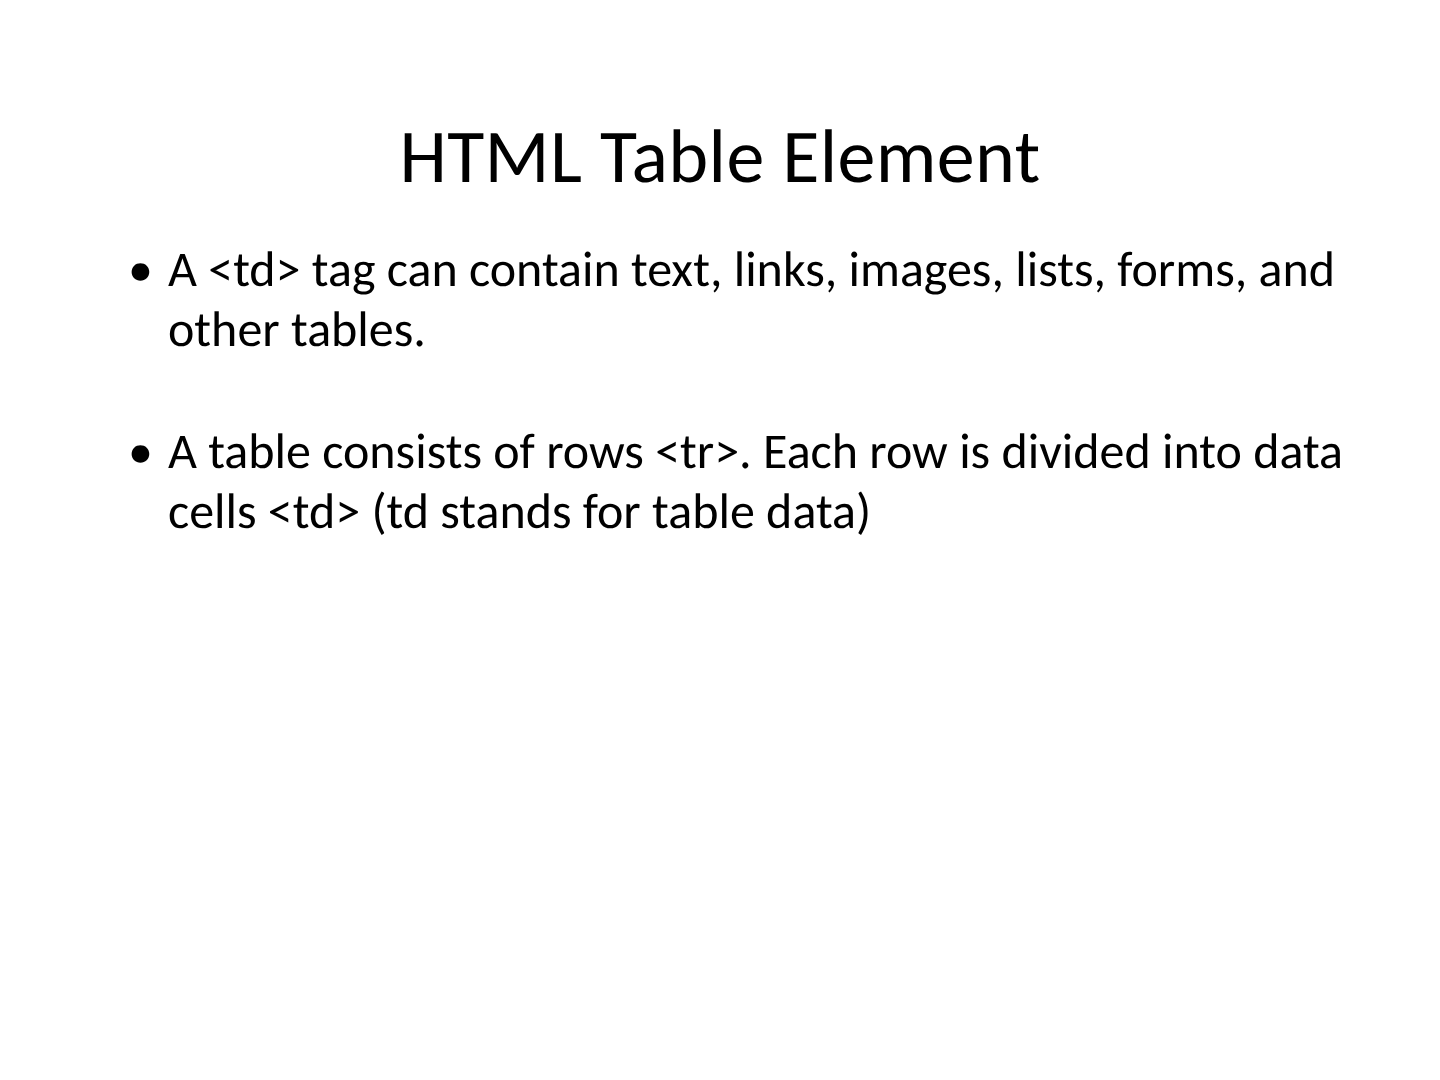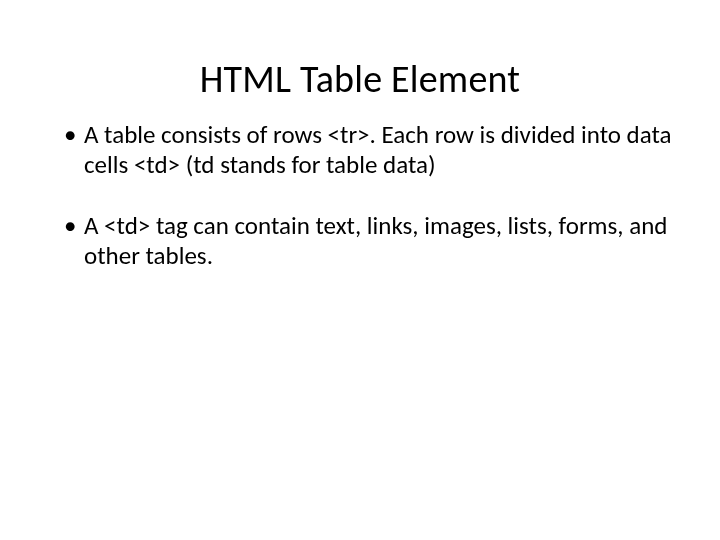--- a/index.html
+++ b/index.html
@@ -44,16 +44,16 @@
     font-size: 25px;
     line-height: 1.18;
   }
 </style>
 </head>
 <body>
 
 <div class="slide">
   <h1 class="title">HTML Table Element</h1>
   <ul class="bullets">
+    <li>A &lt;td&gt; tag can contain text, links, images, lists, forms, and other tables.</li>
     <li>A table consists of rows &lt;tr&gt;. Each row is divided into data cells &lt;td&gt; (td stands for table data)</li>
-    <li>A &lt;td&gt; tag can contain text, links, images, lists, forms, and other tables.</li>
   </ul>
 </div>
 
 </body></html>

